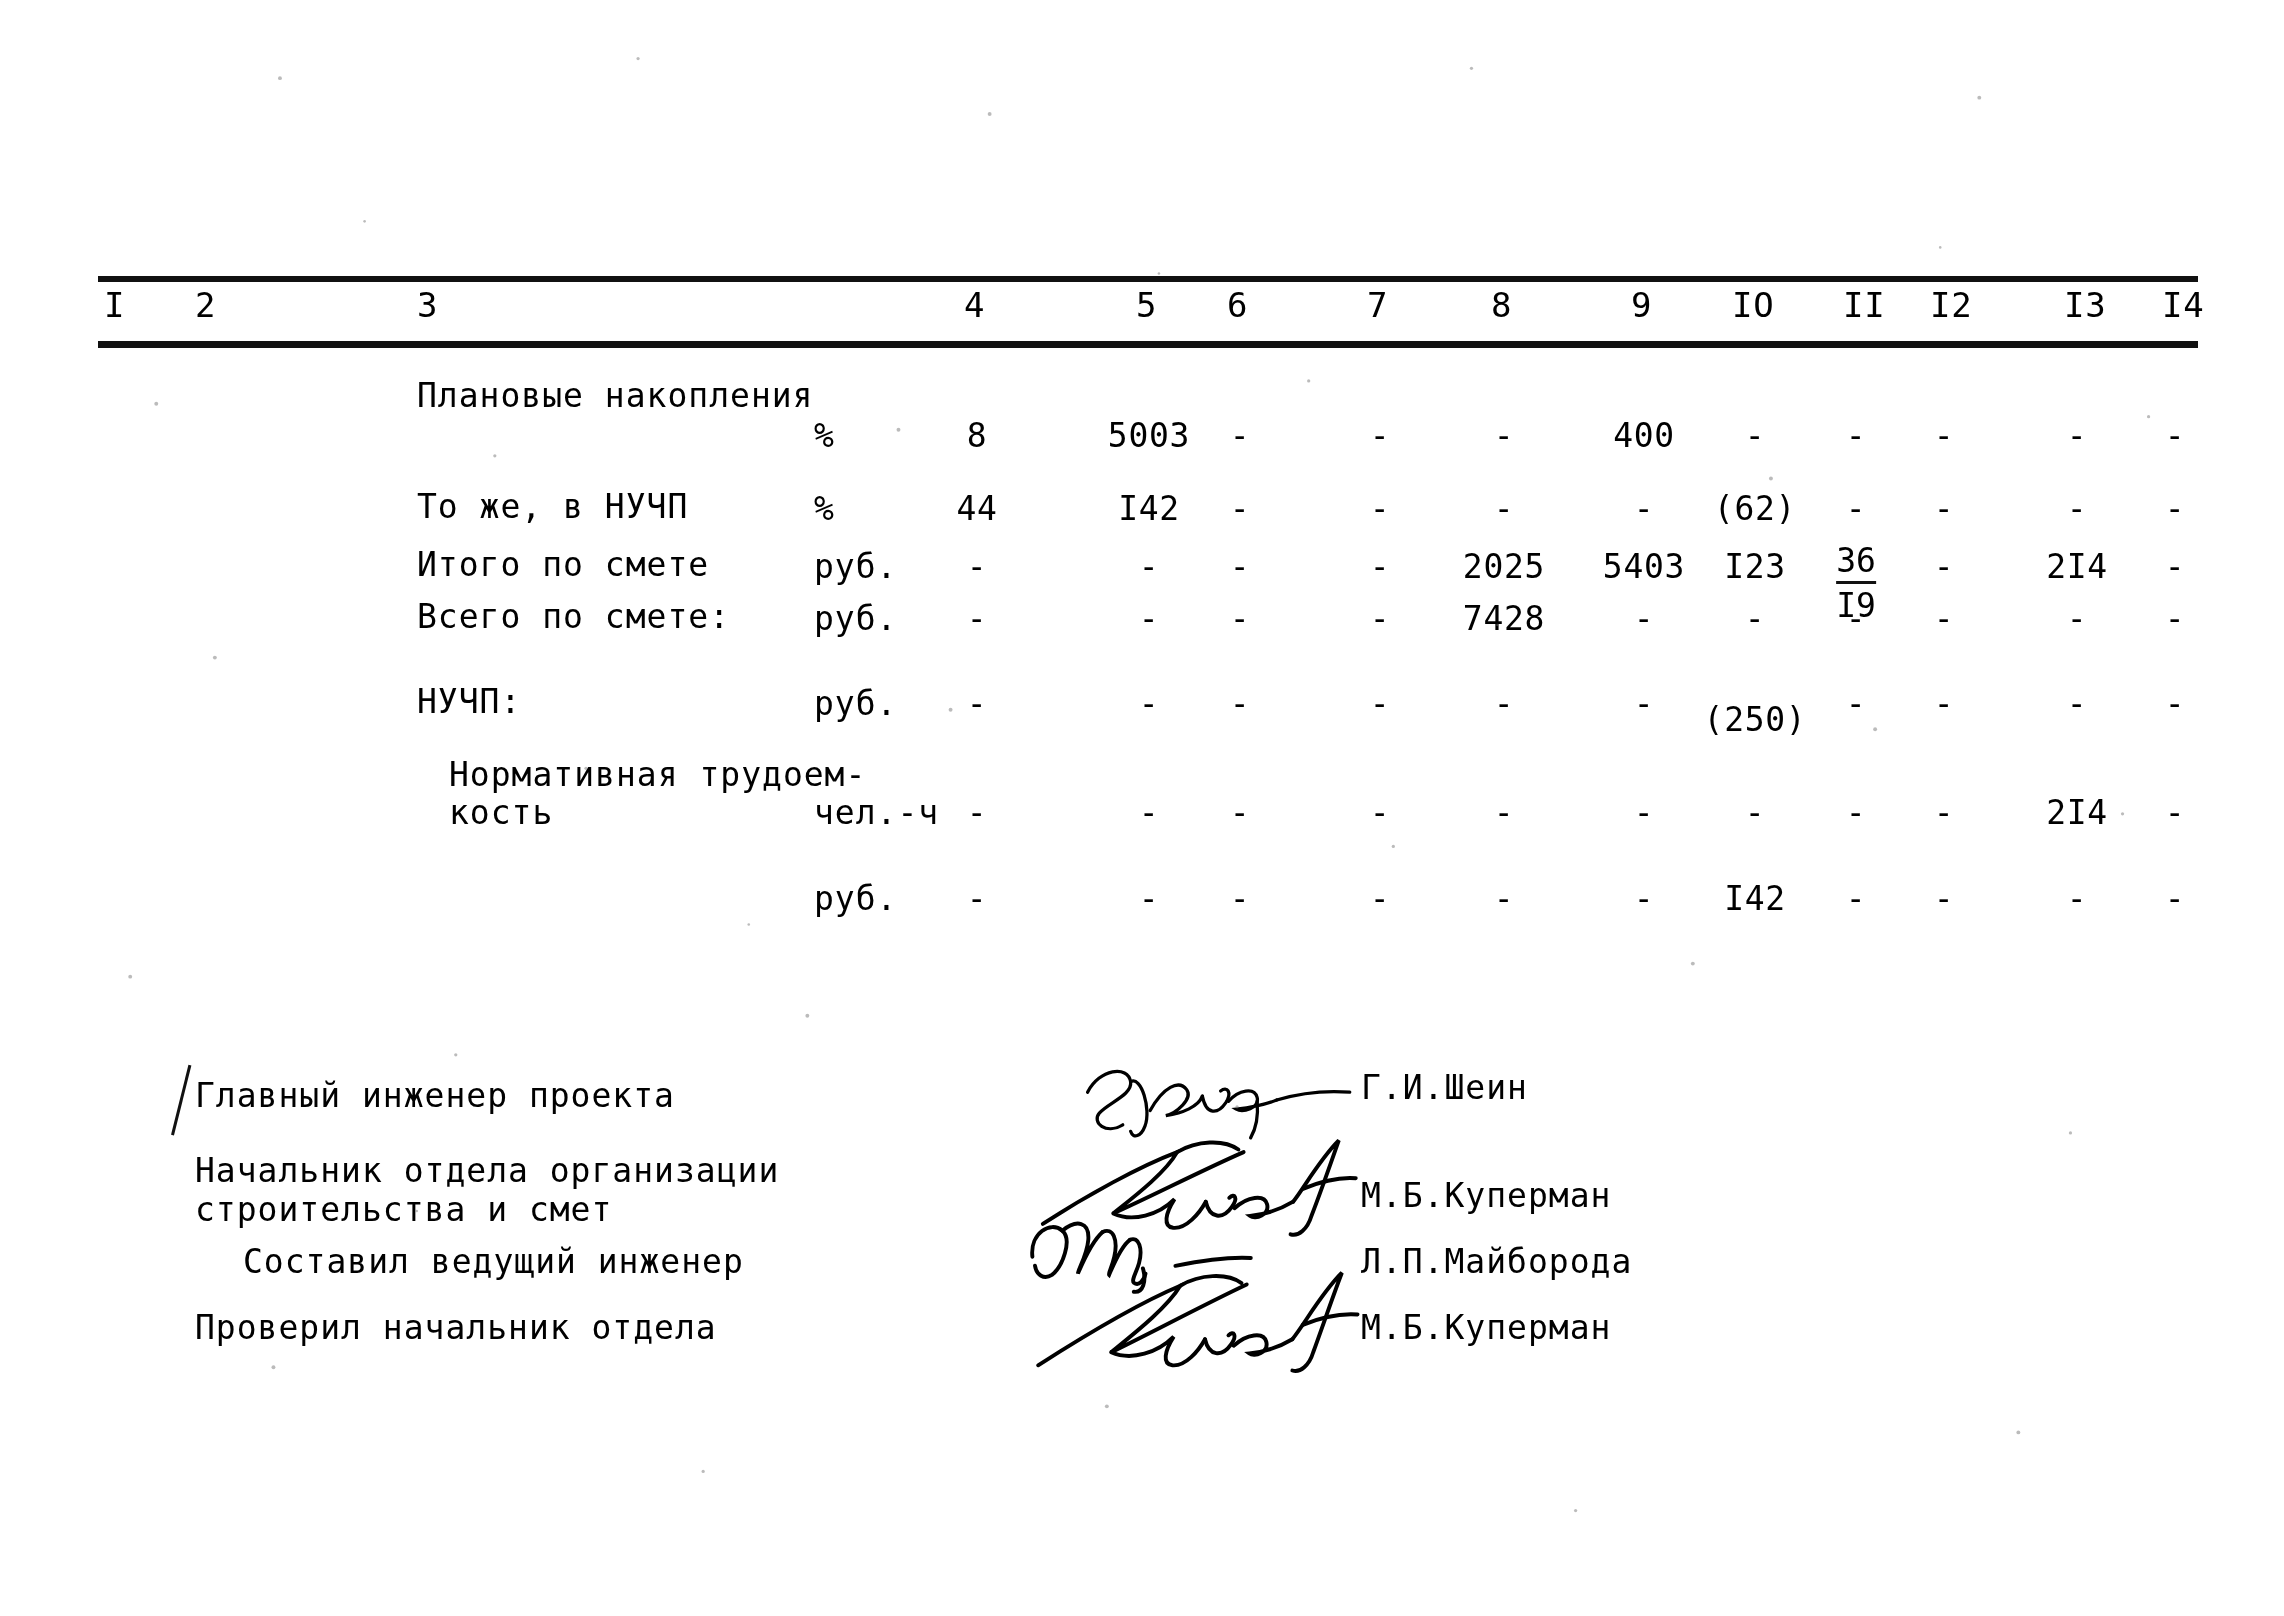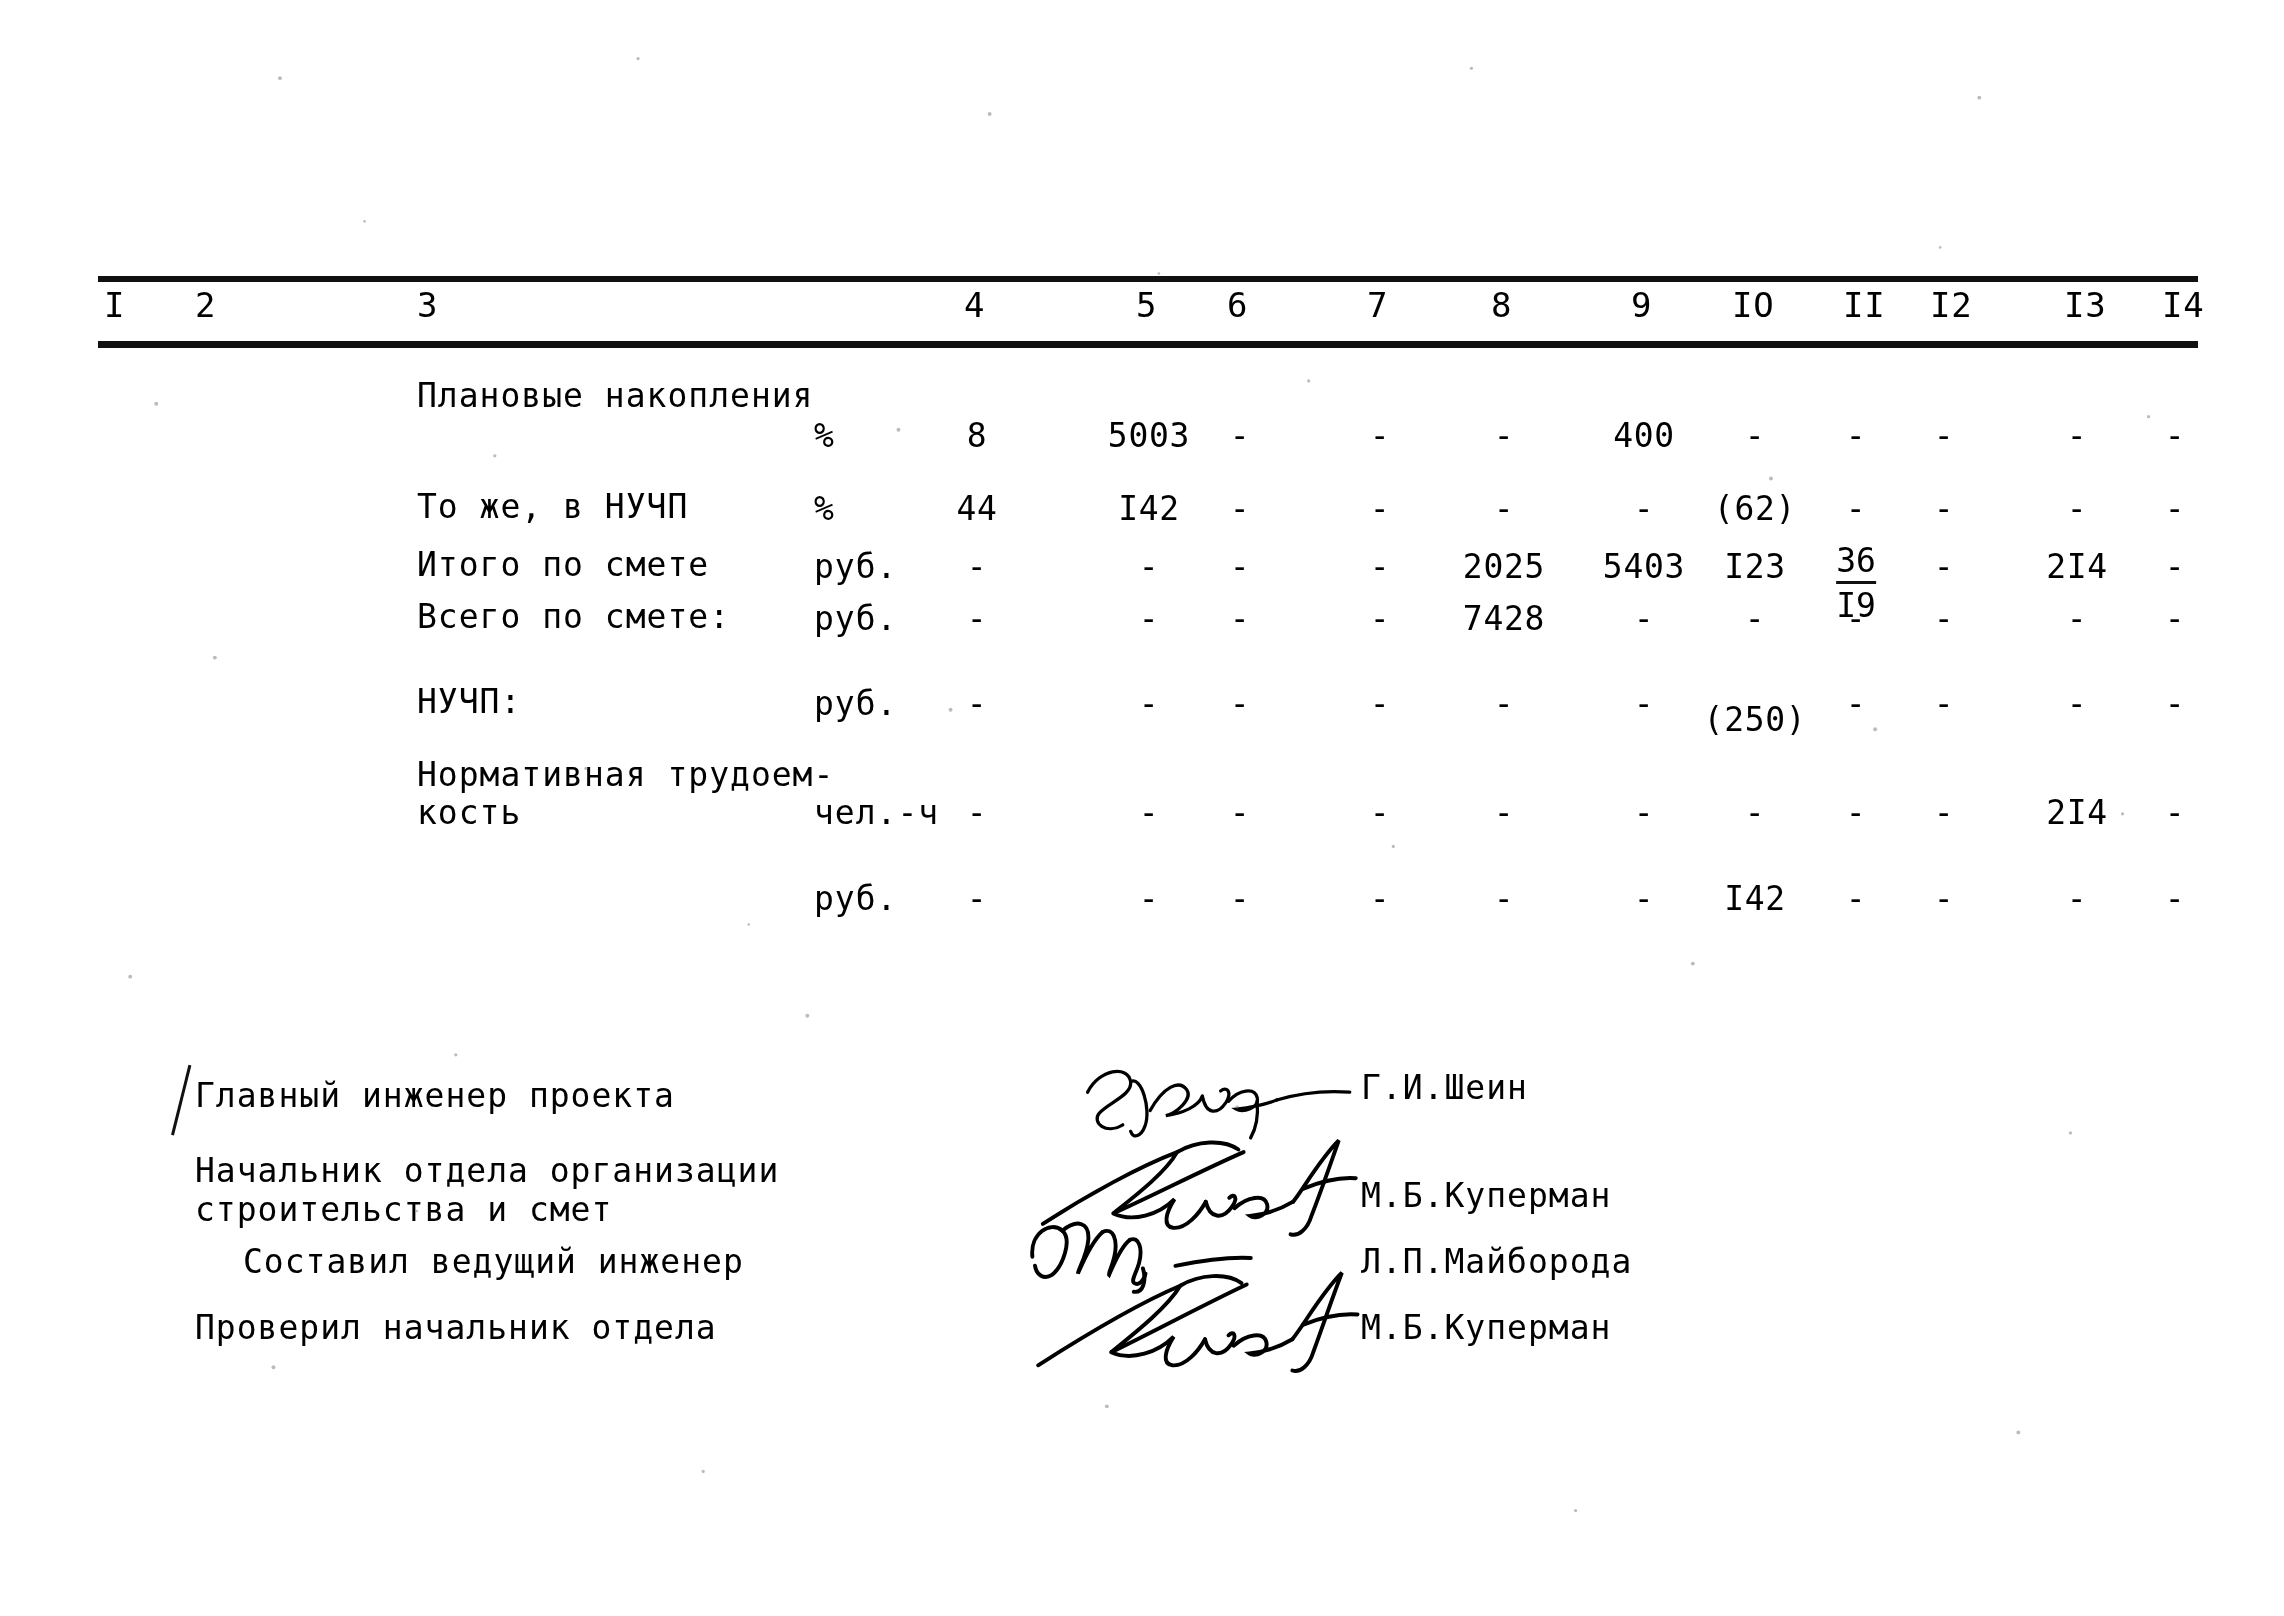--- a/index.html
+++ b/index.html
@@ -95,21 +95,21 @@
     height: 78px;
   }
   .rlabel {
     position: absolute;
     left: 417px;
     font-size: 33px;
     letter-spacing: 1px;
     white-space: nowrap;
     line-height: 36px;
   }
-  .rlabel.two-line { line-height: 38px; }
+  .rlabel.two-line { line-height: 38px; margin-left: 32px; }
   .runit {
     position: absolute;
     font-size: 33px;
     letter-spacing: 1px;
     white-space: nowrap;
   }
   .cellv {
     position: absolute;
     font-size: 33px;
     letter-spacing: 0.7px;

